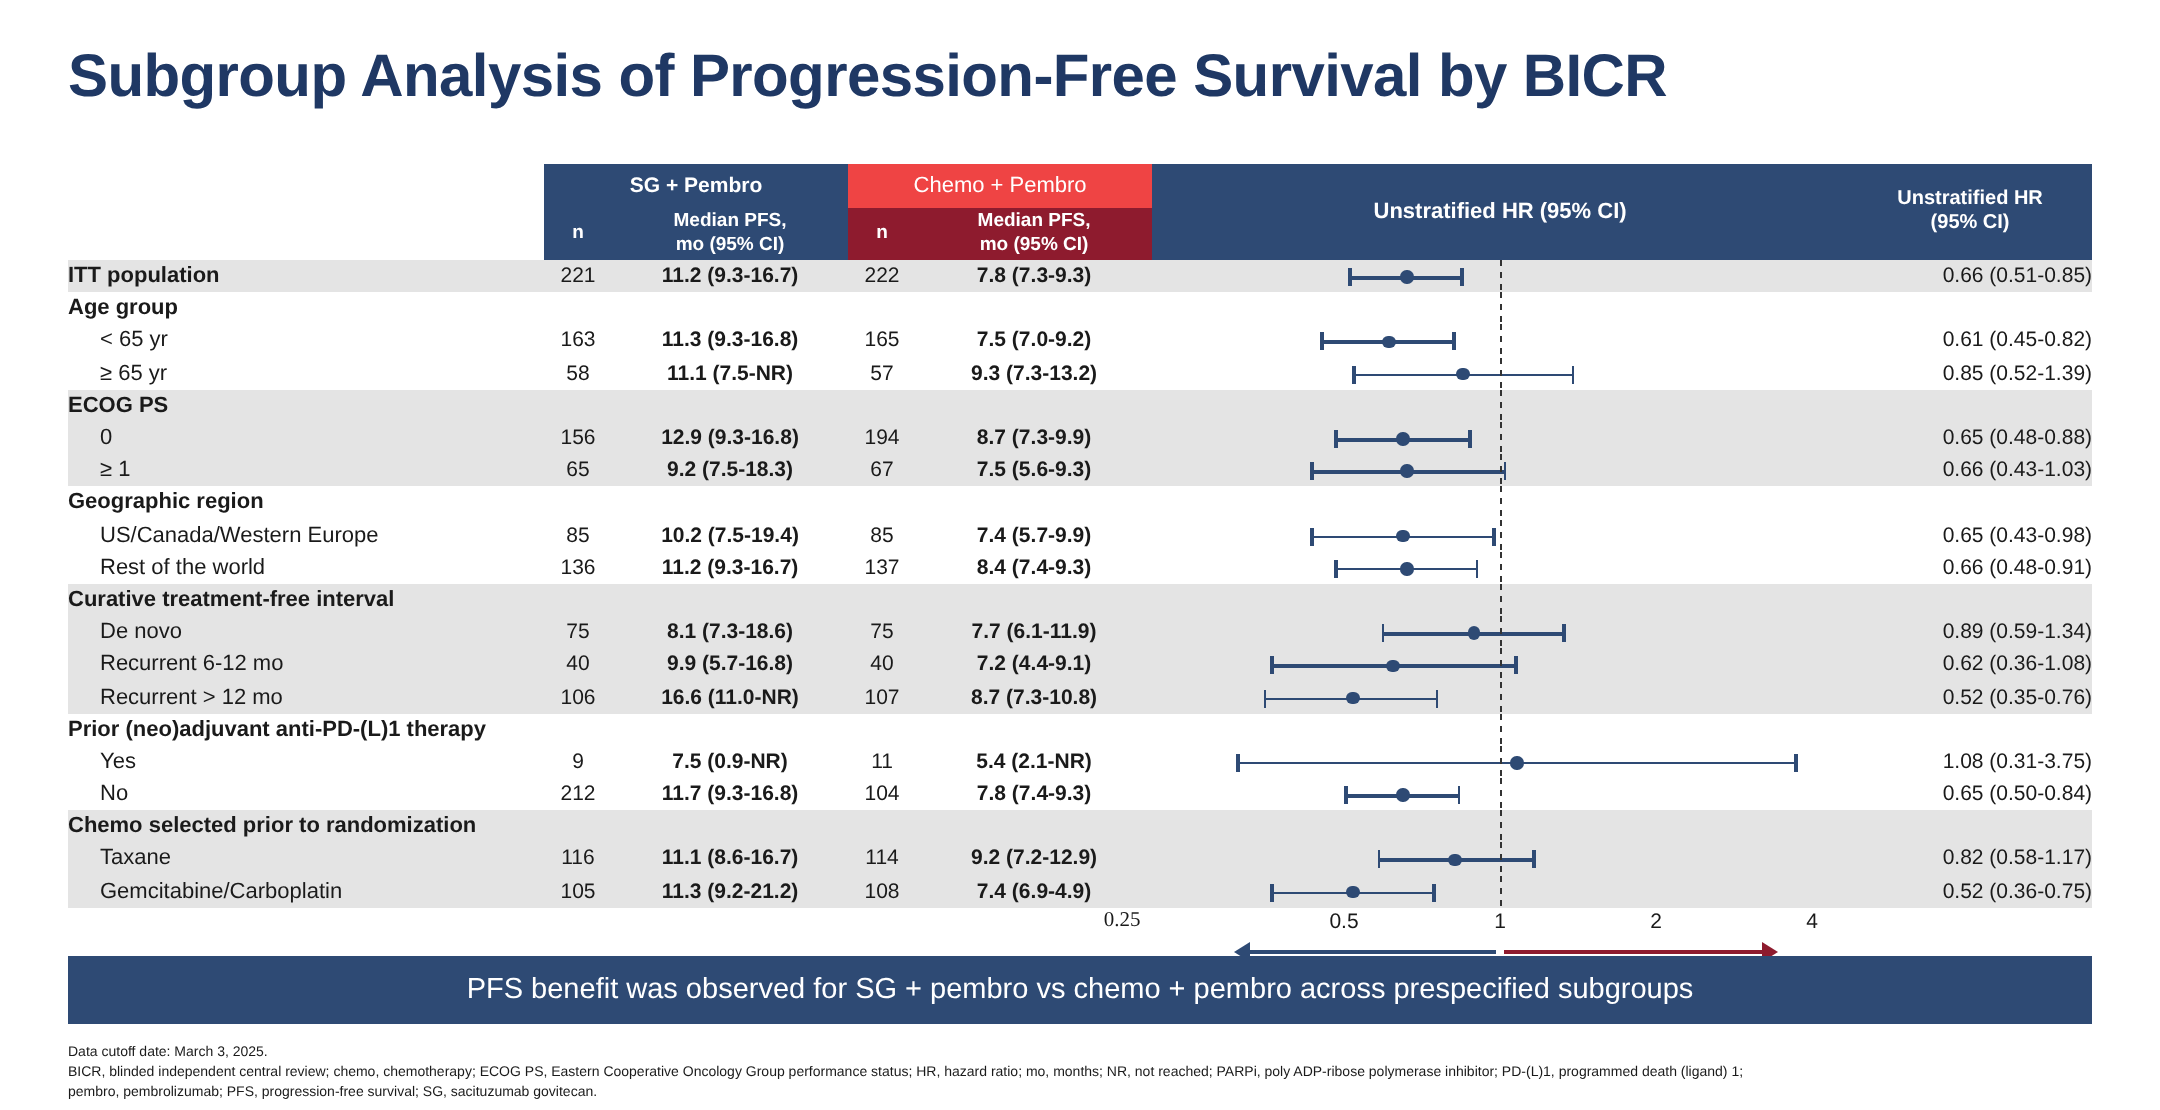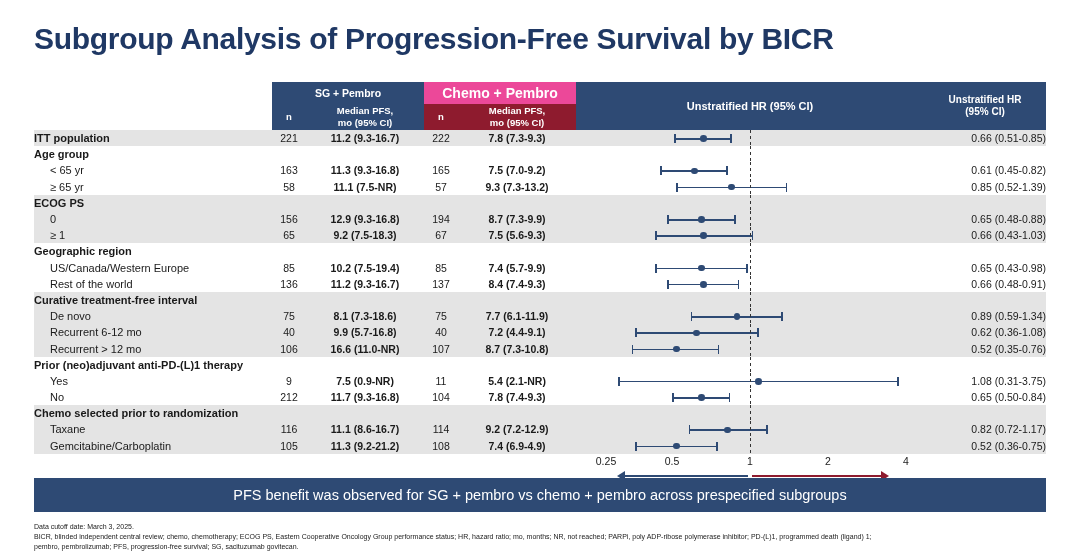--- a/index.html
+++ b/index.html
@@ -13,21 +13,21 @@
     font-size:30px;font-weight:bold;color:#1F3864;
     letter-spacing:-0.3px;
   }
   .chart{
     position:absolute;left:34px;top:82px;width:1012px;
   }
   table.fp{border-collapse:collapse;width:1012px;table-layout:fixed;}
   table.fp td,table.fp th{padding:0;margin:0;}
   
   .hdr-sg{background:#2E4A74;color:#fff;font-size:10.5px;font-weight:bold;text-align:center;}
-  .hdr-chemo{background:#ec4899;color:#fff;font-size:14px;font-weight:bold;text-align:center;}
+  .hdr-chemo{background:#ef4444;color:#fff;font-size:11px;font-weight:normal;text-align:center;}
   .hdr-hr{background:#2E4A74;color:#fff;font-size:11px;font-weight:bold;text-align:center;}
   .hdr-hr2{background:#2E4A74;color:#fff;font-size:10px;font-weight:bold;text-align:center;line-height:1.25;}
   .sub-sg{background:#2E4A74;color:#fff;font-size:9.5px;font-weight:bold;text-align:center;line-height:1.25;}
   .sub-chemo{background:#8E1B2E;color:#fff;font-size:9.5px;font-weight:bold;text-align:center;line-height:1.25;}
   .blank{background:#ffffff;}
   .rowlabel{font-size:11px;padding-left:4px;white-space:nowrap;}
   .rowlabel.group{font-weight:bold;}
   .rowlabel.sub{padding-left:16px;}
   .num{font-size:10.5px;text-align:center;}
   .med{font-size:10.5px;text-align:center;font-weight:bold;}
@@ -384,21 +384,21 @@
           <td class="med shade">9.2 (7.2-12.9)</td>
           <td class="plotcell shade">
             <div style="position: relative; width: 100%; height: 16px;">
               <div style="position: absolute; top: 8px; height: 1.5px; background: rgb(46, 74, 116); left: 112.702px; width: 78.9659px;"></div>
               <div style="position: absolute; top: 4px; height: 9px; width: 1.5px; background: rgb(46, 74, 116); left: 112.702px;"></div>
               <div style="position: absolute; top: 4px; height: 9px; width: 1.5px; background: rgb(46, 74, 116); left: 190.168px;"></div>
               <div style="position: absolute; top: 5.2px; left: 148.368px; width: 6.6px; height: 6.6px; border-radius: 50%; background: rgb(46, 74, 116);"></div>
               <div style="position: absolute; top: 0px; bottom: 0px; left: 173.5px; width: 1px; background: repeating-linear-gradient(rgb(51, 51, 51) 0px, rgb(51, 51, 51) 3px, transparent 3px, transparent 6px);"></div>
             </div>
           </td>
-          <td class="hrval shade">0.82 (0.72-1.17)</td>
+          <td class="hrval shade">0.82 (0.58-1.17)</td>
         </tr>
         <tr class="rowh">
           <td class="rowlabel sub shade">Gemcitabine/Carboplatin</td>
           <td class="num shade">105</td>
           <td class="med shade">11.3 (9.2-21.2)</td>
           <td class="num shade">108</td>
           <td class="med shade">7.4 (6.9-4.9)</td>
           <td class="plotcell shade">
             <div style="position: relative; width: 100%; height: 16px;">
               <div style="position: absolute; top: 8px; height: 1.5px; background: rgb(46, 74, 116); left: 59.0334px; width: 82.5937px;"></div>
@@ -408,21 +408,21 @@
               <div style="position: absolute; top: 0px; bottom: 0px; left: 173.5px; width: 1px; background: repeating-linear-gradient(rgb(51, 51, 51) 0px, rgb(51, 51, 51) 3px, transparent 3px, transparent 6px);"></div>
             </div>
           </td>
           <td class="hrval shade">0.52 (0.36-0.75)</td>
         </tr>
       </tbody>
   </table>
 
   <div style="position:relative;width:1012px;">
     <div class="axis-labels" id="axislabels">
-        <span style="left: 572px; top: 1px;">0.25</span>
+        <span style="left: 527px; top: 1px; font-family: Liberation Serif, serif;">0.25</span>
         <span style="left: 638px; top: 1px;">0.5</span>
         <span style="left: 716px; top: 1px;">1</span>
         <span style="left: 794px; top: 1px;">2</span>
         <span style="left: 872px; top: 1px;">4</span>
       </div>
     <div class="betterbar" id="betterbar">
         <div style="position: absolute; top: 5px; height: 2px; background: rgb(46, 74, 116); left: 591.242px; width: 122.758px;"></div>
         <div style="position: absolute; top: 1px; width: 0px; height: 0px; border-top: 5px solid transparent; border-bottom: 5px solid transparent; border-right: 8px solid rgb(46, 74, 116); left: 583.242px;"></div>
         <div style="position: absolute; top: 5px; height: 2px; background: rgb(142, 27, 46); left: 718px; width: 128.89px;"></div>
         <div style="position: absolute; top: 1px; width: 0px; height: 0px; border-top: 5px solid transparent; border-bottom: 5px solid transparent; border-left: 8px solid rgb(142, 27, 46); left: 846.89px;"></div>

